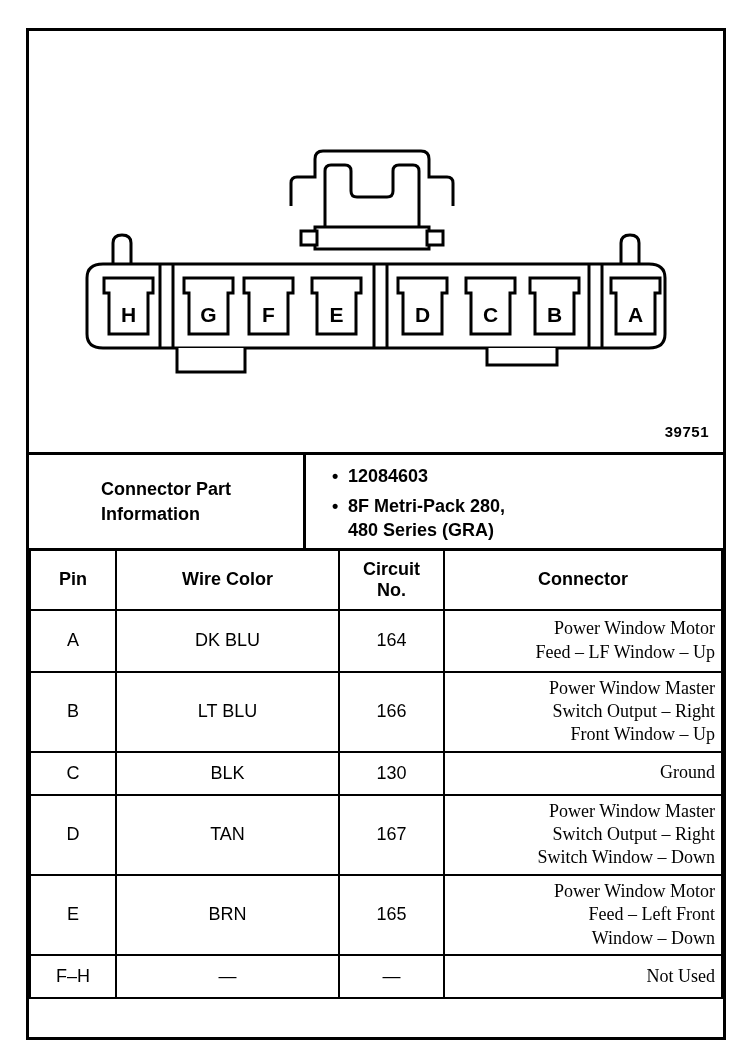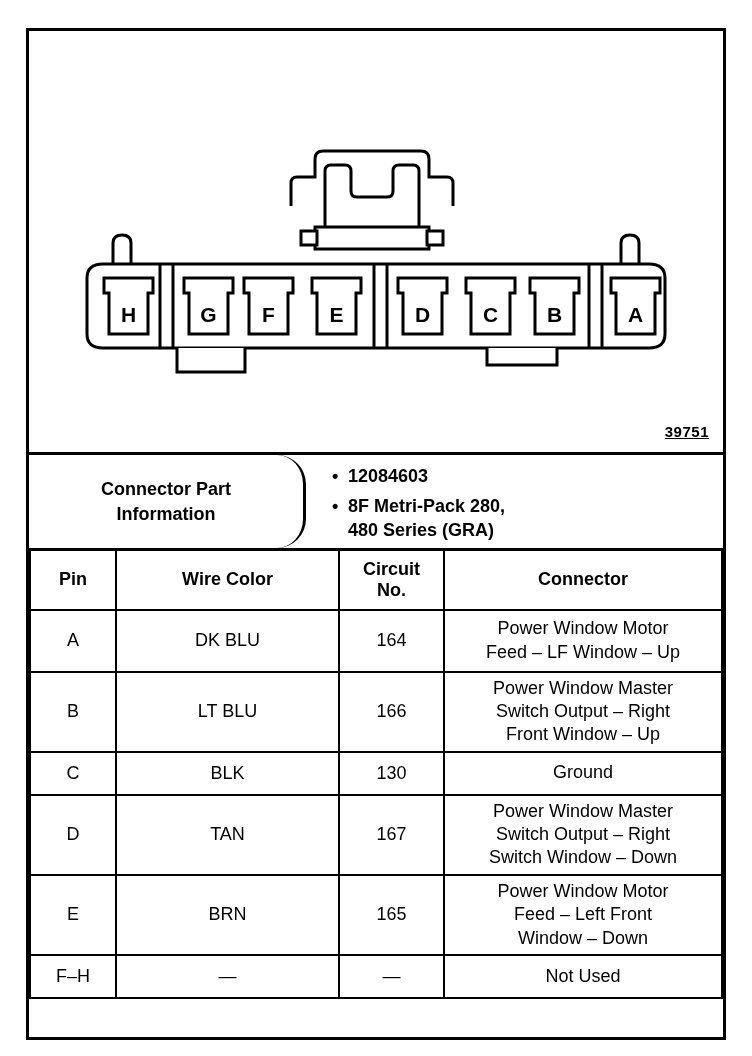--- a/index.html
+++ b/index.html
@@ -39,47 +39,45 @@
     display: block;
   }
 
   .fig-number {
     position: absolute;
     right: 14px;
     top: 392px;
     font-size: 15px;
     font-weight: bold;
     letter-spacing: 0.5px;
-    text-decoration: underline;
   }
 
   
   .conn-info {
     position: absolute;
     left: 0;
     top: 421px;
     width: 100%;
     border-top: 3px solid #000;
     box-sizing: border-box;
     display: flex;
     height: 96px;
   }
   .conn-info-label {
     width: 277px;
     border-right: 3px solid #000;
     box-sizing: border-box;
     display: flex;
     align-items: center;
     justify-content: center;
-    text-align: center;
+    text-align: left;
     font-size: 18px;
     font-weight: bold;
     line-height: 1.35;
     padding: 5px 8px;
-    border-radius: 29px;
   }
   .conn-info-values {
     flex: 1;
     box-sizing: border-box;
     padding: 10px 0 0 26px;
     font-size: 18px;
     font-weight: bold;
   }
   .bullet-row {
     display: flex;
@@ -119,24 +117,25 @@
   .col-pin   { width: 86px; }
   .col-wire  { width: 223px; }
   .col-circ  { width: 105px; }
   .col-func  { width: auto; }
 
   td.c-pin, td.c-wire, td.c-circ {
     text-align: center;
     vertical-align: middle;
   }
   td.c-func {
-    text-align: center;
+    text-align: right;
     vertical-align: middle;
     padding-left: 12px;
     line-height: 1.3;
+    font-family: Liberation Serif, serif;
   }
   tr.h2 td { height: 62px; }
   tr.h3 td { height: 76px; }
   tr.h1 td { height: 43px; }
 </style>
 </head>
 <body>
 
 <div class="page-frame">
 

